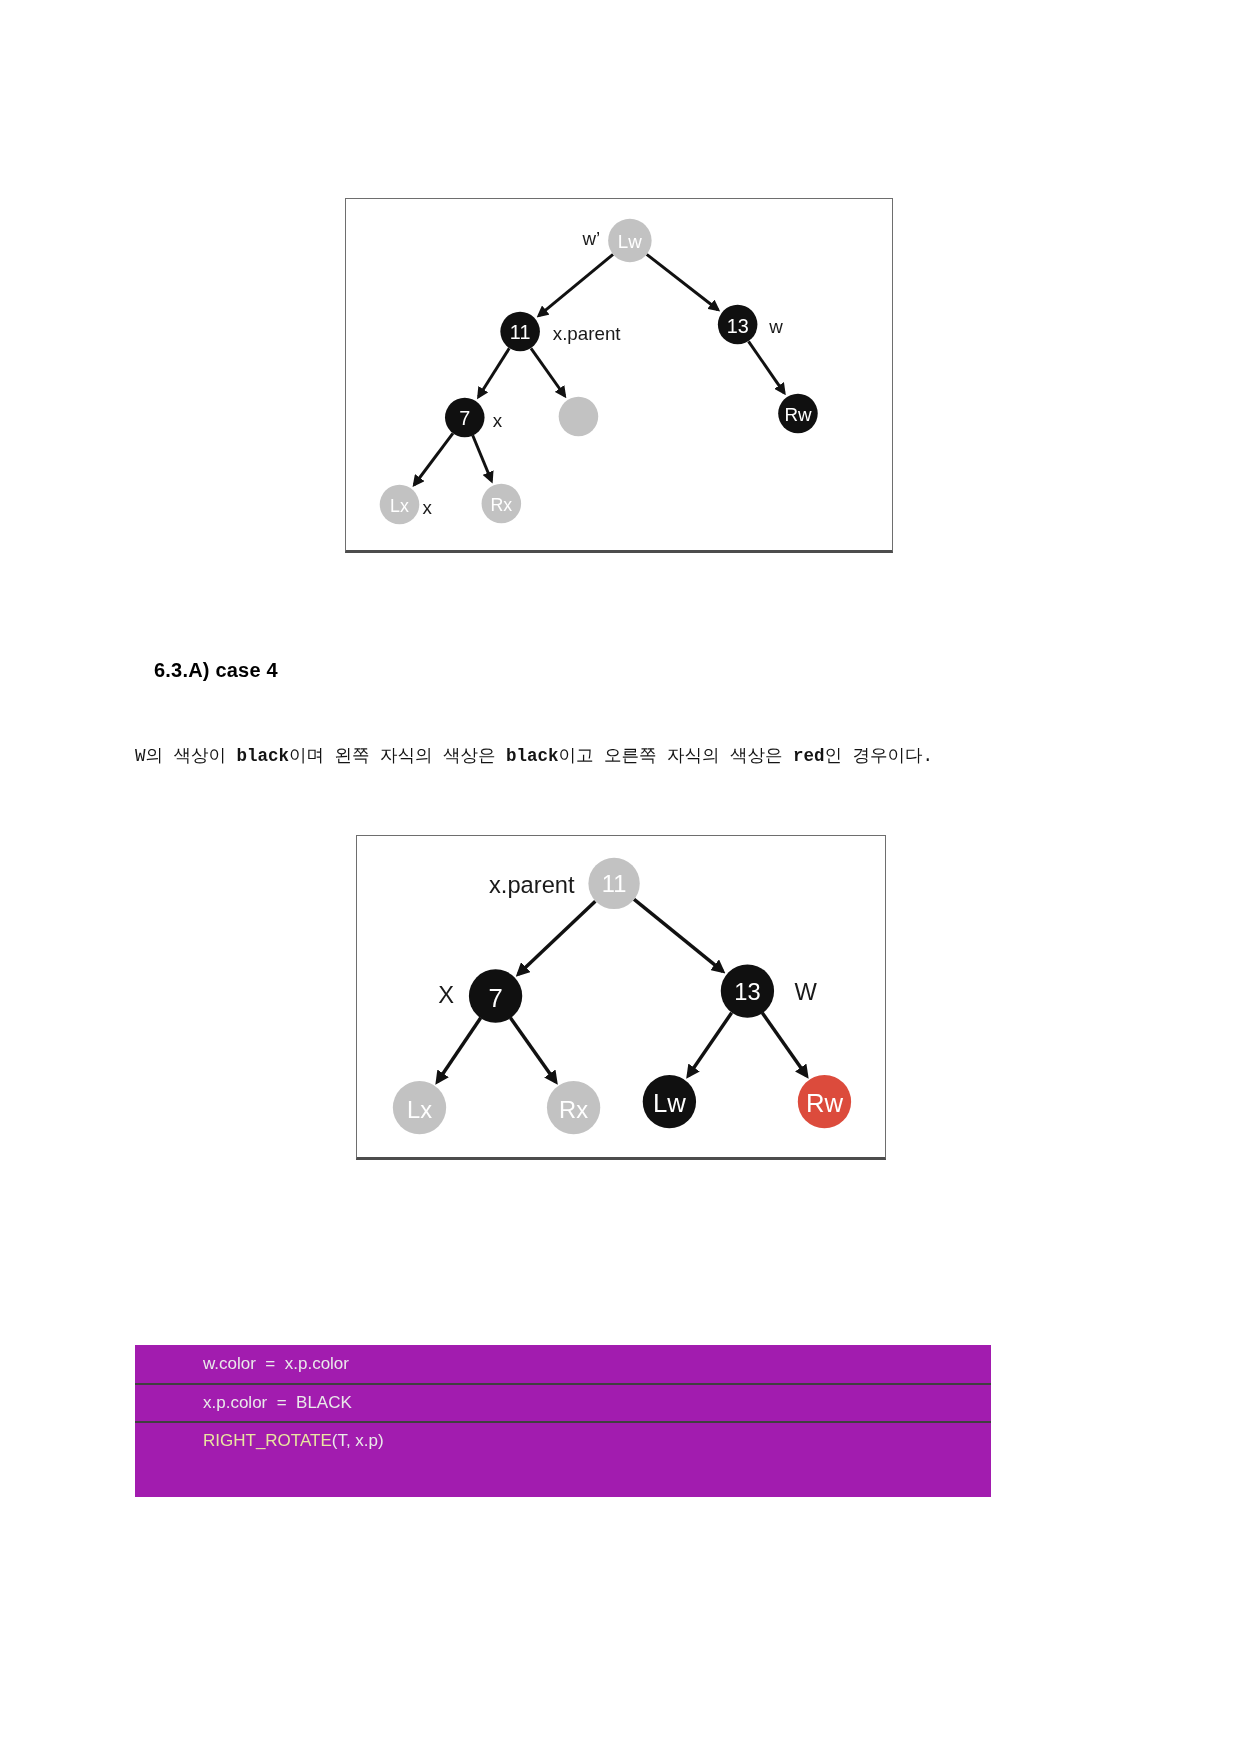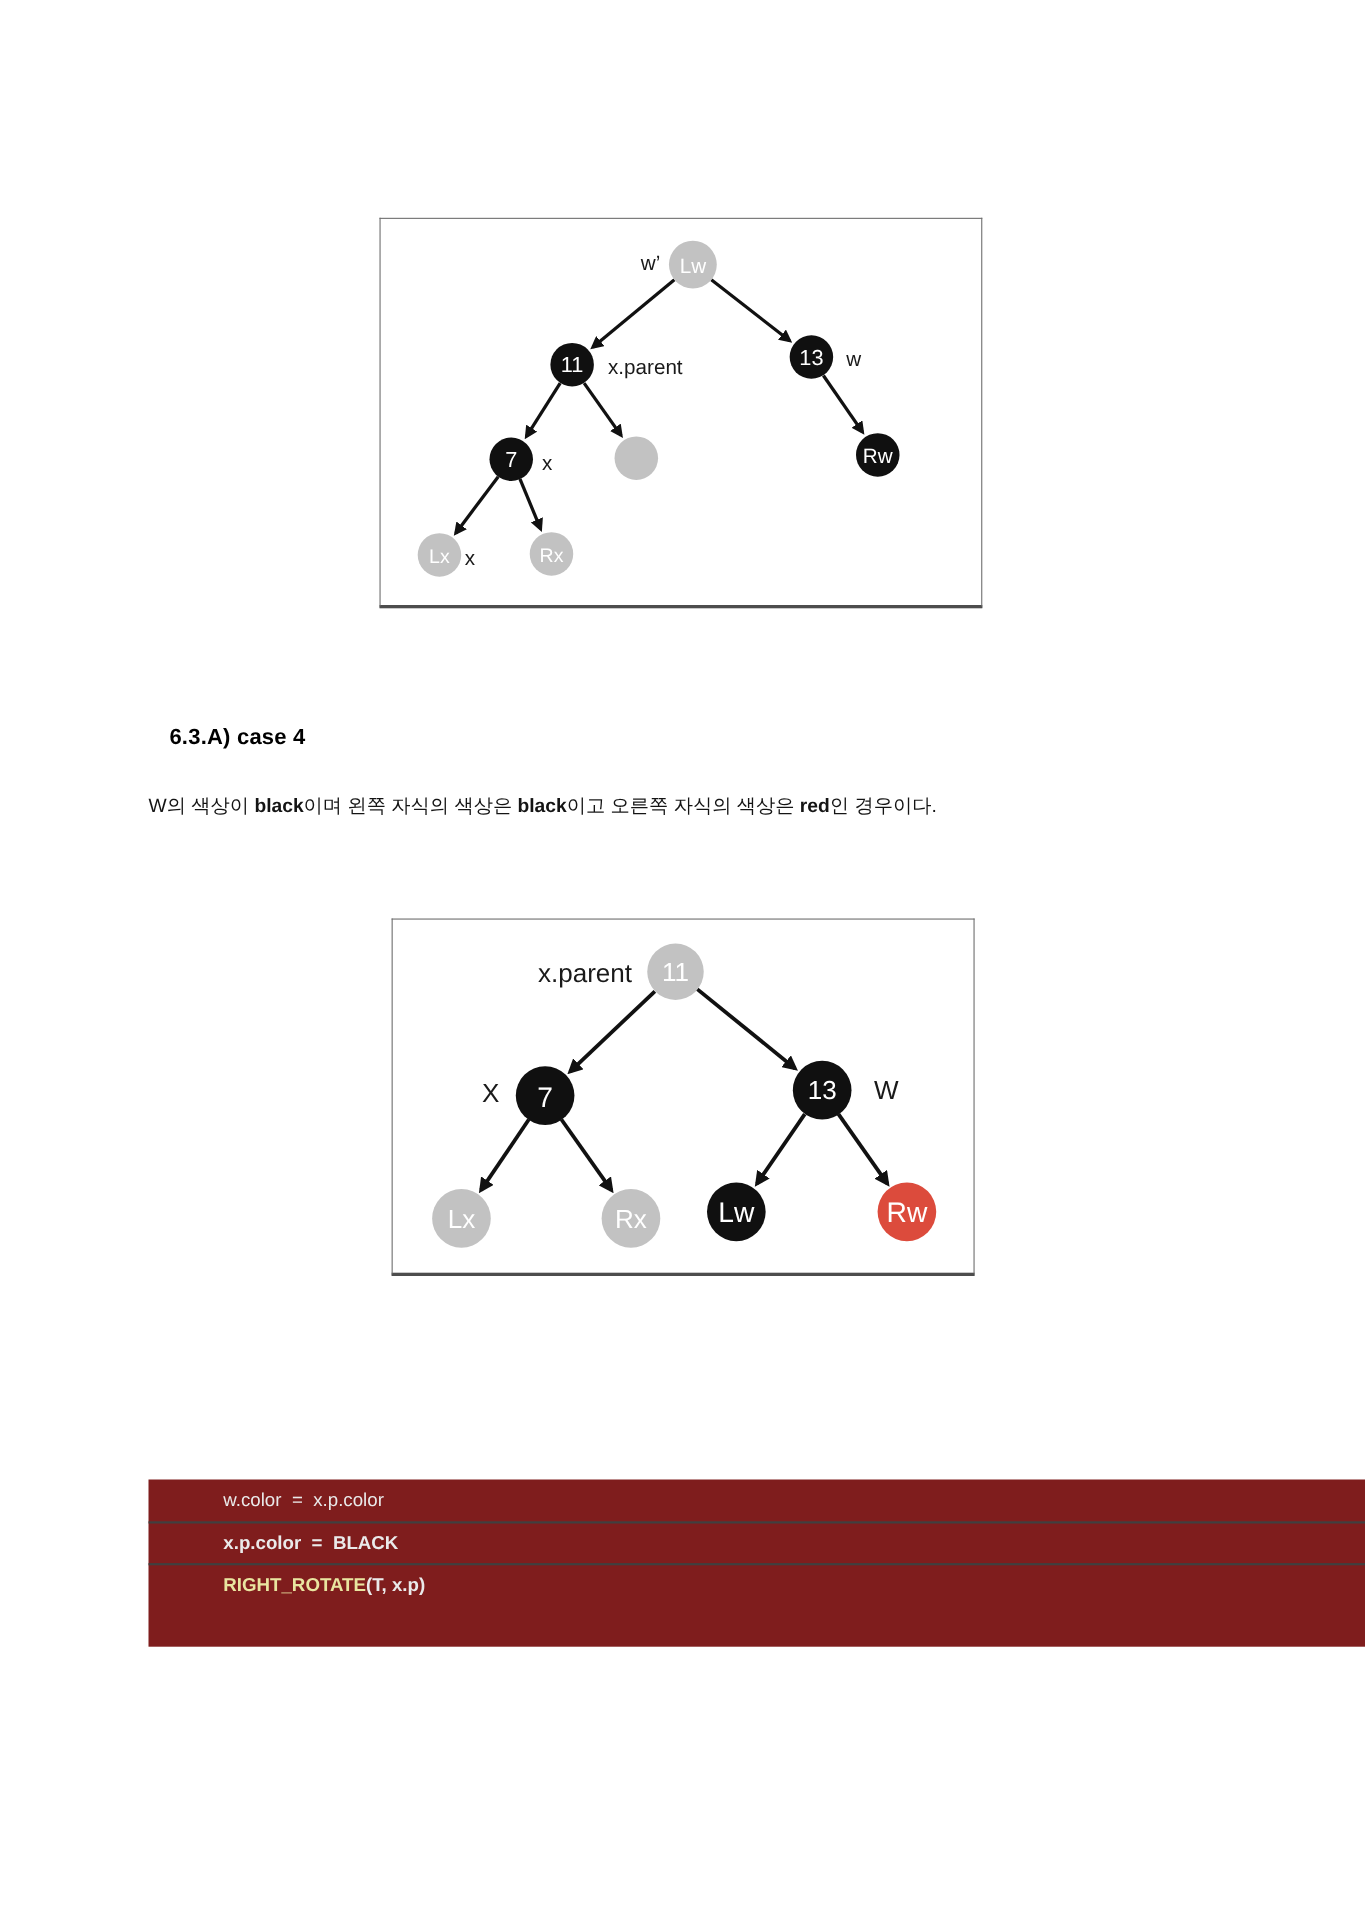--- a/index.html
+++ b/index.html
@@ -29,28 +29,28 @@
   .heading {
     position:absolute; left:135px; top:659px;
     font-size:20px; font-weight:700; color:#000000; letter-spacing:0.2px;margin-left:19px;
   }
   .para {
     position:absolute; left:135px; width:985px;
     font-size:17.5px; color:#141414; line-height:37px;
   }
   .para b { font-weight:700; }
   .code-block {
-    position:absolute; left:135px; top:1345px; width:1107px; height:152px;
-    background:#7f1d1d;
+    position:absolute; left:135px; top:1345px; width:856px; height:152px;
+    background:#a21caf;
   }
   .code-row {
     height:38px; line-height:38px; box-sizing:border-box;
     padding-left:68px; font-size:17px; color:#eaeaea; white-space:pre;
   }
-  .code-row + .code-row { border-top:2px solid #404040; line-height:36px;font-weight:bold; }
+  .code-row + .code-row { border-top:2px solid #404040; line-height:36px; }
   .kw { color:#e9e5a0; }
 </style>
 </head>
 <body>
 
 <div class="page">
 
   <div class="tree-box" style="left:345px; top:198px; width:548px; height:355px;">
     <svg viewBox="0 0 548 355">
       <defs>
@@ -87,21 +87,21 @@
       <text class="dlabel" x="255" y="40" font-size="19" text-anchor="end">w’</text>
       <text class="dlabel" x="207" y="136" font-size="19" text-anchor="start">x.parent</text>
       <text class="dlabel" x="426" y="129" font-size="19" text-anchor="start">w</text>
       <text class="dlabel" x="151" y="224" font-size="19" text-anchor="middle">x</text>
       <text class="dlabel" x="80" y="312" font-size="19" text-anchor="middle">x</text>
     </svg>
   </div>
 
   <div class="heading">6.3.A) case 4</div>
 
-  <div class="para" style="top:714px;"><span>W의 색상이 </span><b>black</b><span>이며 왼쪽 자식의 색상은 </span><b>black</b><span>이고 오른쪽 자식의 색상은 </span><b>red</b><span>인 경우이다.</span></div>
+  <div class="para" style="top:738px;font-family:Liberation Mono, monospace;"><span>W의 색상이 </span><b>black</b><span>이며 왼쪽 자식의 색상은 </span><b>black</b><span>이고 오른쪽 자식의 색상은 </span><b>red</b><span>인 경우이다.</span></div>
 
   <div class="tree-box" style="left:356px; top:835px; width:530px; height:325px;">
     <svg viewBox="0 0 530 325">
       <defs>
         <marker id="arrow2" markerWidth="4" markerHeight="4" refX="3" refY="2" orient="auto">
           <path d="M0,0 L4,2 L0,4 Z" fill="#111111"></path>
         </marker>
       </defs>
 
       <line class="edge2" x1="239" y1="66" x2="161" y2="140" marker-end="url(#arrow2)"></line>

